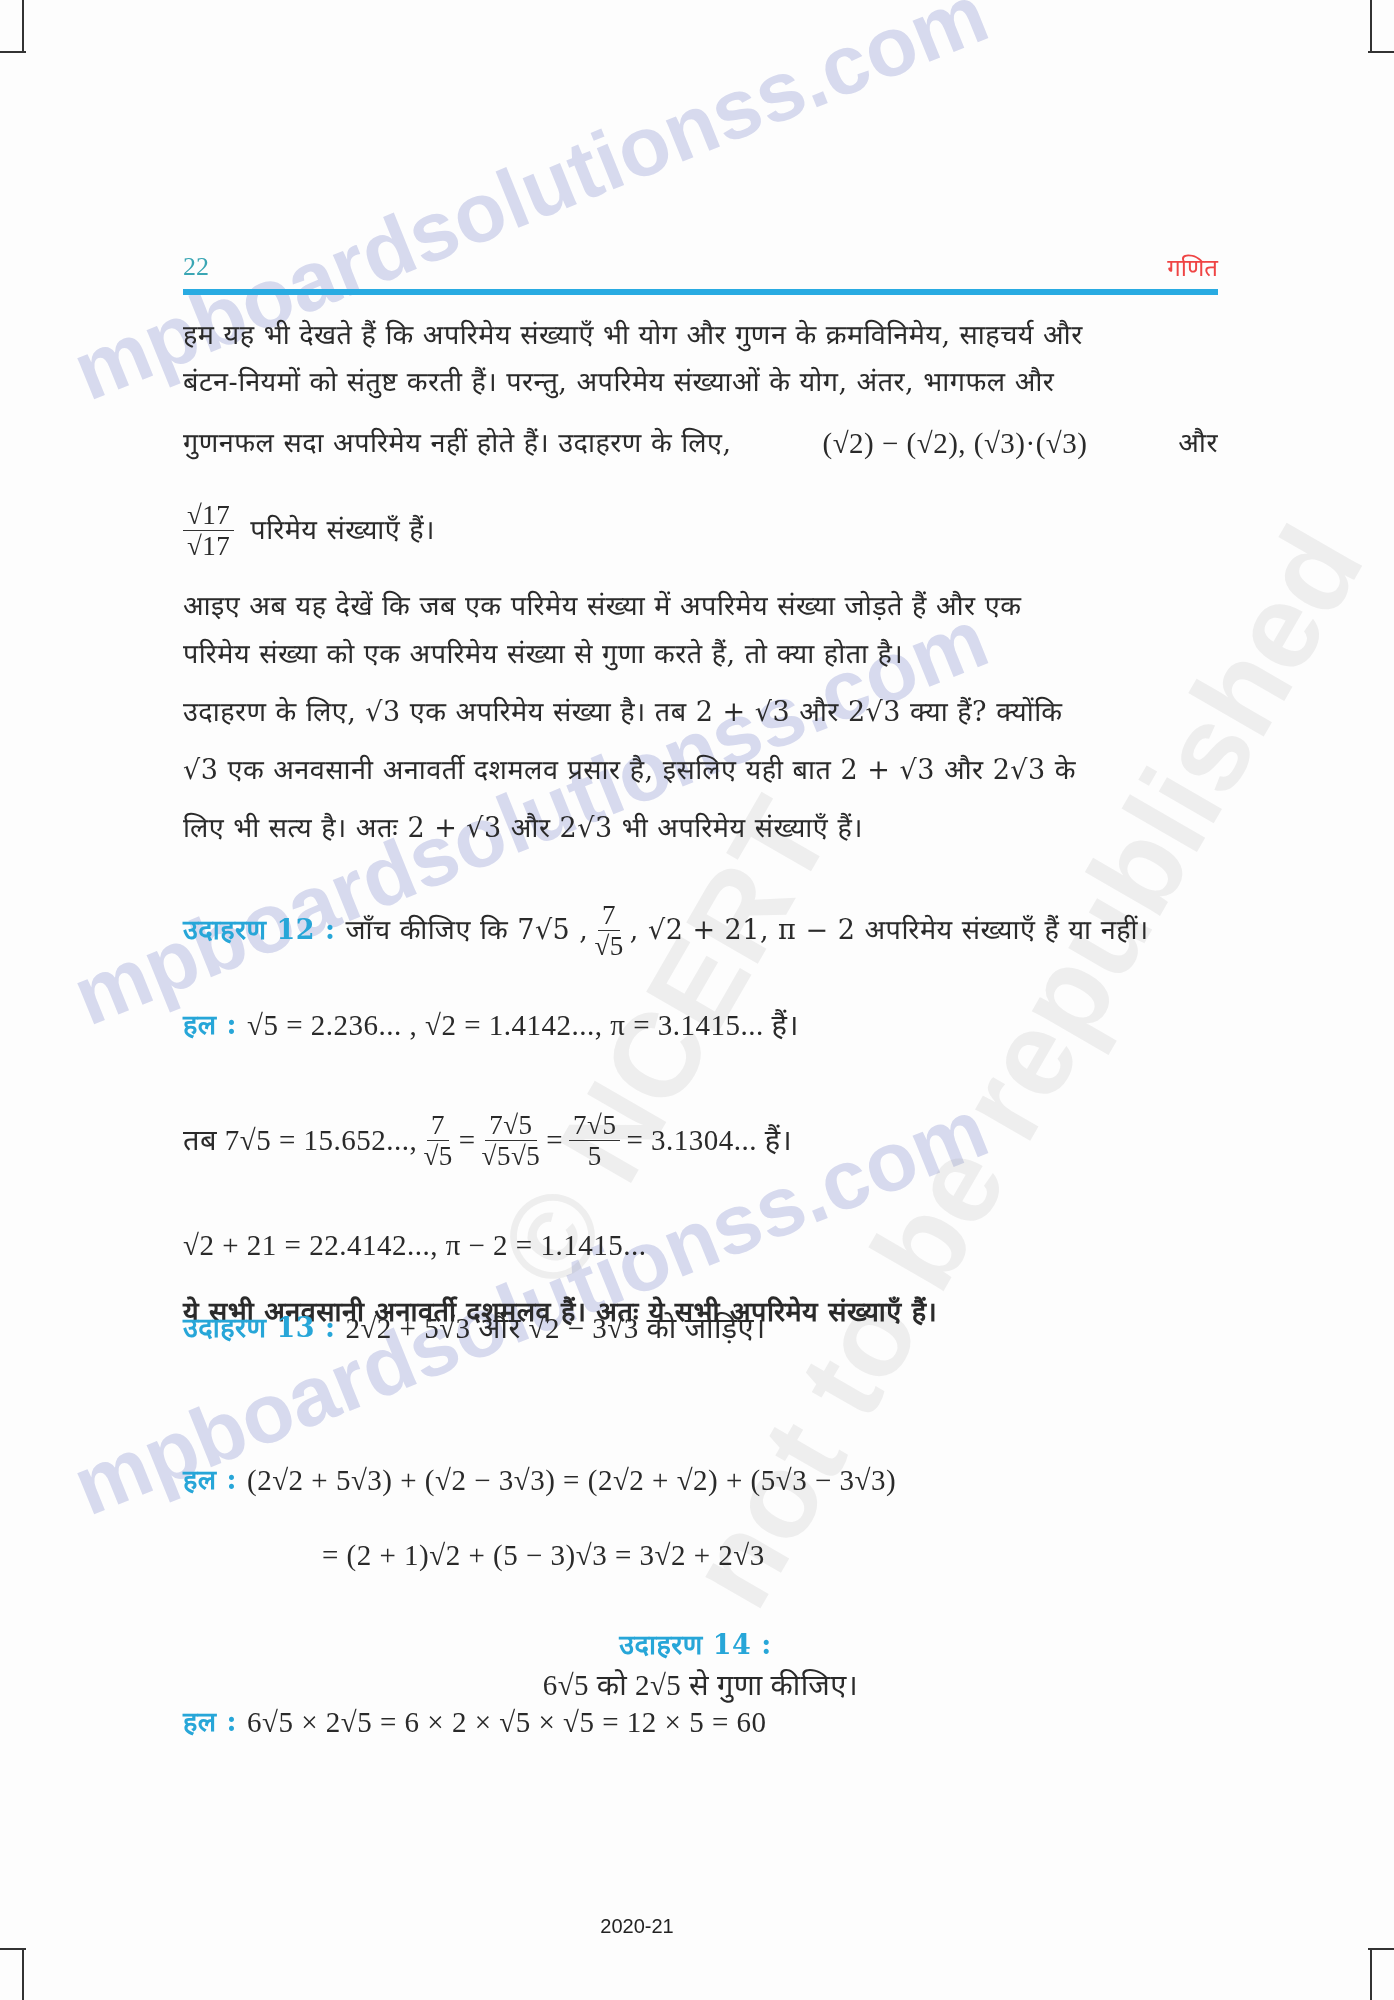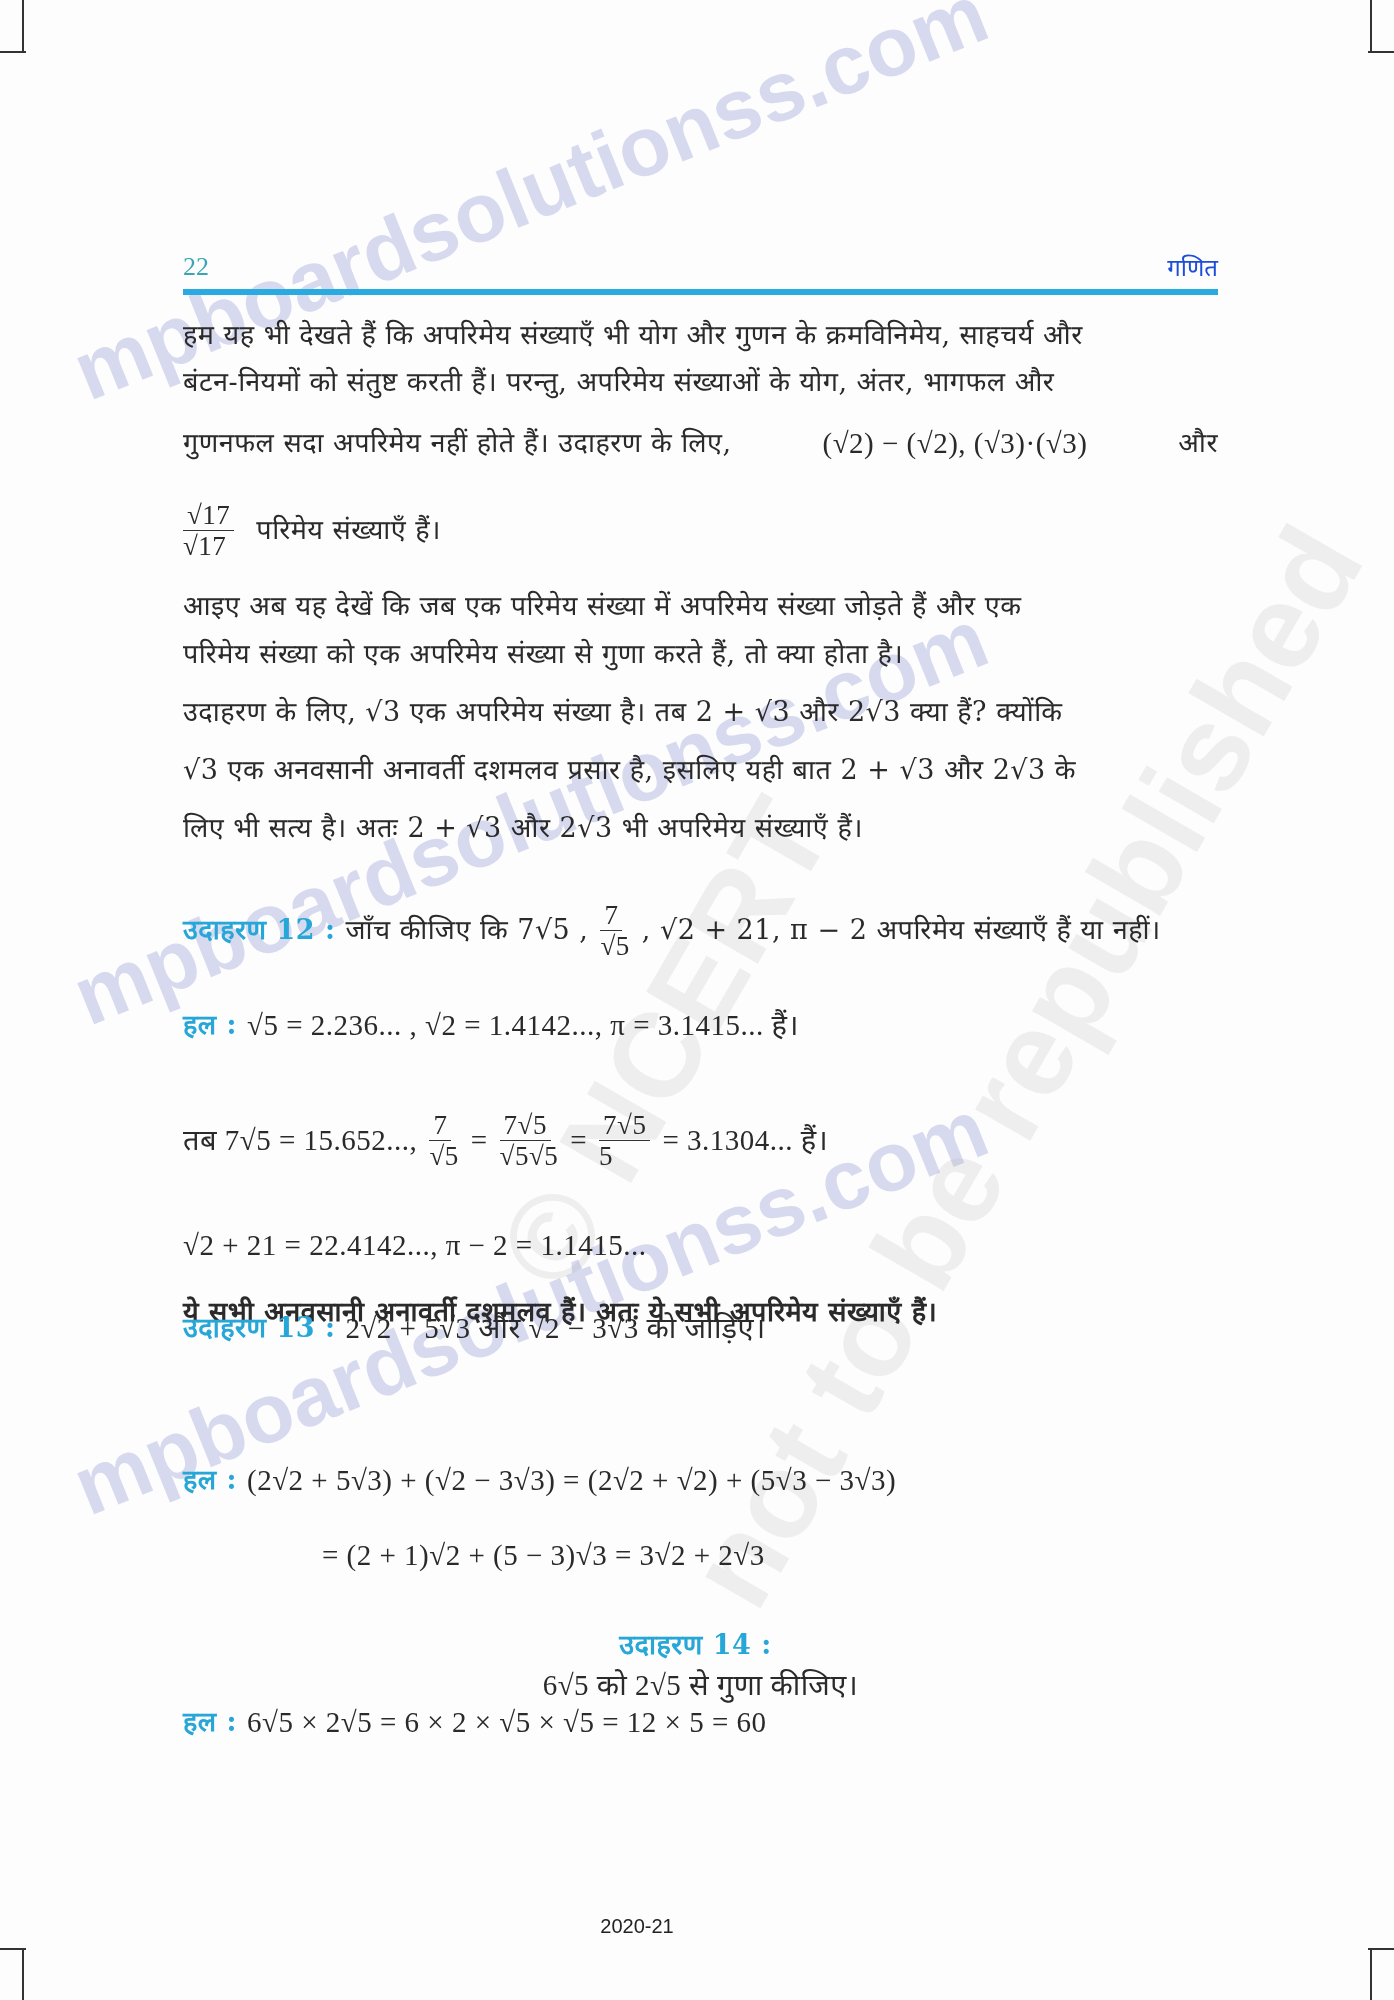--- a/index.html
+++ b/index.html
@@ -4,21 +4,21 @@
 <style>
   html, body { margin:0; padding:0; }
   body { width:1394px; height:2000px; background:#fdfdfd; position:relative; overflow:hidden;
          font-family:"DejaVu Serif","Liberation Serif",serif; color:#2a2a2a; }
   .crop { position:absolute; background:#333; }
   .line { position:absolute; left:183px; width:1035px; font-size:27px; line-height:40px; white-space:nowrap;
           display:flex; align-items:center; letter-spacing:0.5px; }
   .just { justify-content:space-between; }
   .math { font-family:"Liberation Serif","DejaVu Serif",serif; font-size:29px; }
   .lbl { color:#27a6d8; font-weight:bold; margin-right:10px; }
-  .frac { display:inline-flex; flex-direction:column; align-items:flex-start; vertical-align:middle; margin:0 12px;
+  .frac { display:inline-flex; flex-direction:column; align-items:center; vertical-align:middle; margin:0 6px;
           font-family:"Liberation Serif",serif; font-size:27px; line-height:30px; }
   .frac .num { border-bottom:1.5px solid #333; padding:0 4px; }
   .wm { position:absolute; font-family:"Liberation Sans",sans-serif; font-weight:bold; color:rgba(120,130,200,0.28);
         white-space:nowrap; pointer-events:none; }
   .wm2 { position:absolute; font-family:"Liberation Sans",sans-serif; font-weight:bold; color:rgba(160,160,160,0.16);
          white-space:nowrap; pointer-events:none; }
 </style>
 </head>
 <body>
 
@@ -32,21 +32,21 @@
 <div class="crop" style="left:1368px;top:1948px;width:26px;height:1.5px;"></div>
 
 <div class="wm" style="left:60px;top:330px;font-size:84px;transform:rotate(-22deg);transform-origin:left top;">mpboardsolutionss.com</div>
 <div class="wm" style="left:60px;top:955px;font-size:84px;transform:rotate(-22deg);transform-origin:left top;">mpboardsolutionss.com</div>
 <div class="wm" style="left:60px;top:1445px;font-size:84px;transform:rotate(-22deg);transform-origin:left top;">mpboardsolutionss.com</div>
 <div class="wm2" style="left:470px;top:1240px;font-size:120px;transform:rotate(-60deg);transform-origin:left top;">© NCERT</div>
 <div class="wm2" style="left:660px;top:1560px;font-size:120px;transform:rotate(-60deg);transform-origin:left top;">not to be republished</div>
 
 <div style="position:absolute;left:183px;top:250px;width:1035px;height:44px;">
   <span style="position:absolute;left:0;top:2px;font-family:'Liberation Serif',serif;font-size:26px;color:#3aa6b4;">22</span>
-  <span style="position:absolute;right:0;top:0;font-size:24px;color:#1d4ed8;">गणित</span>
+  <span style="position:absolute;right:0;top:0;font-size:24px;color:#ef4444;">गणित</span>
 </div>
 <div style="position:absolute;left:183px;top:289px;width:1035px;height:6px;background:#29abe2;"></div>
 
 <div class="line just" style="top:315px;">हम यह भी देखते हैं कि अपरिमेय संख्याएँ भी योग और गुणन के क्रमविनिमेय, साहचर्य और</div>
 <div class="line just" style="top:362px;">बंटन-नियमों को संतुष्ट करती हैं। परन्तु, अपरिमेय संख्याओं के योग, अंतर, भागफल और</div>
 <div class="line" style="top:423px;justify-content:space-between;">
   <span>गुणनफल सदा अपरिमेय नहीं होते हैं। उदाहरण के लिए,</span>
   <span class="math">(√2) − (√2), (√3)·(√3)</span>
   <span>और</span>
 </div>

